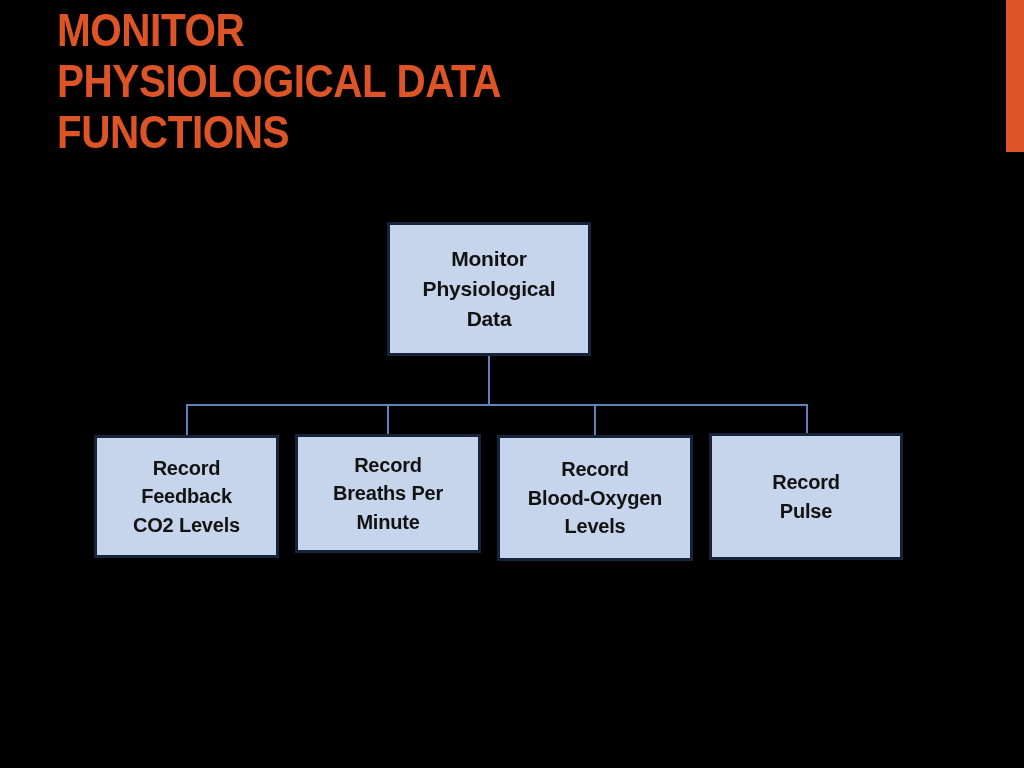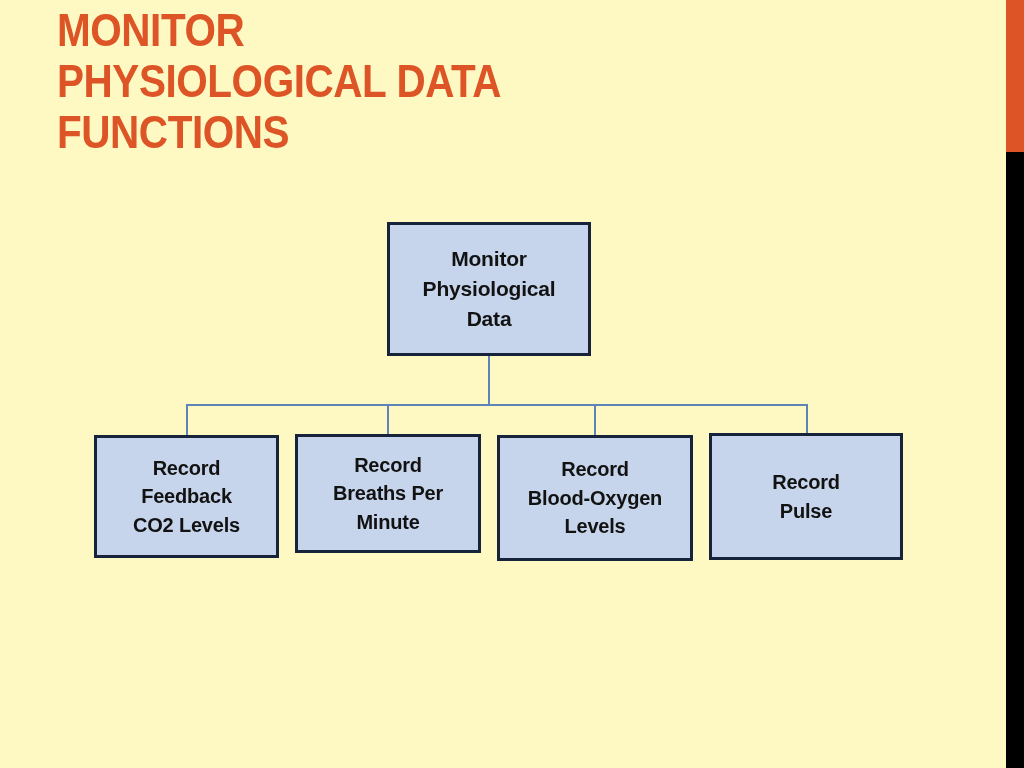--- a/index.html
+++ b/index.html
@@ -8,21 +8,21 @@
     padding: 0;
     background: #ffffff;
   }
   body {
     font-family: "Liberation Sans", sans-serif;
   }
   #slide {
     position: relative;
     width: 1024px;
     height: 768px;
-    background: #fef9c3;
+    background: #000000;
     overflow: hidden;
   }
 
   
   .edge-bar {
     position: absolute;
     right: 0;
     width: 18px;
   }
   .edge-bar-orange {

